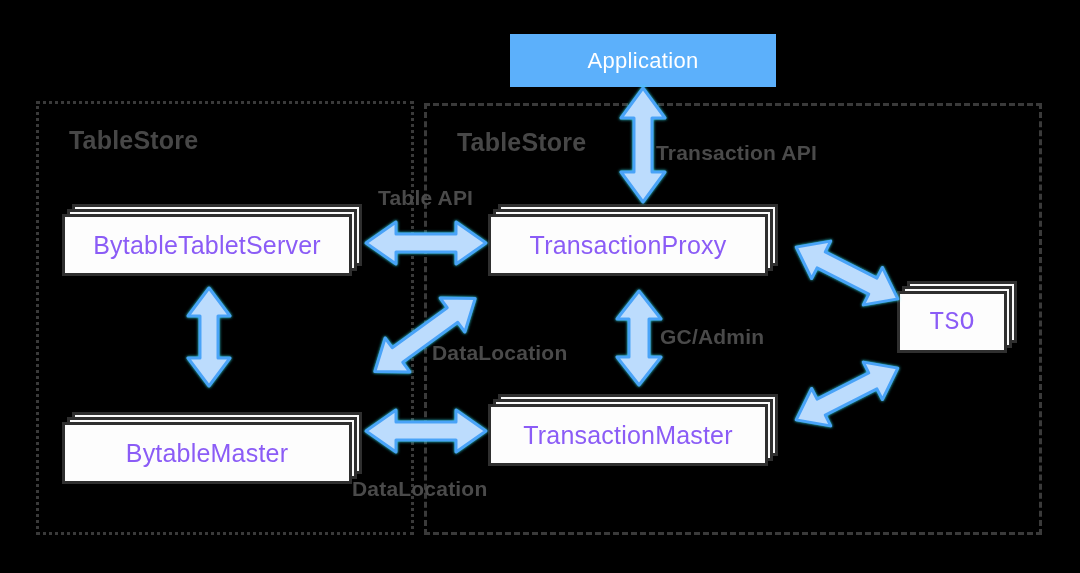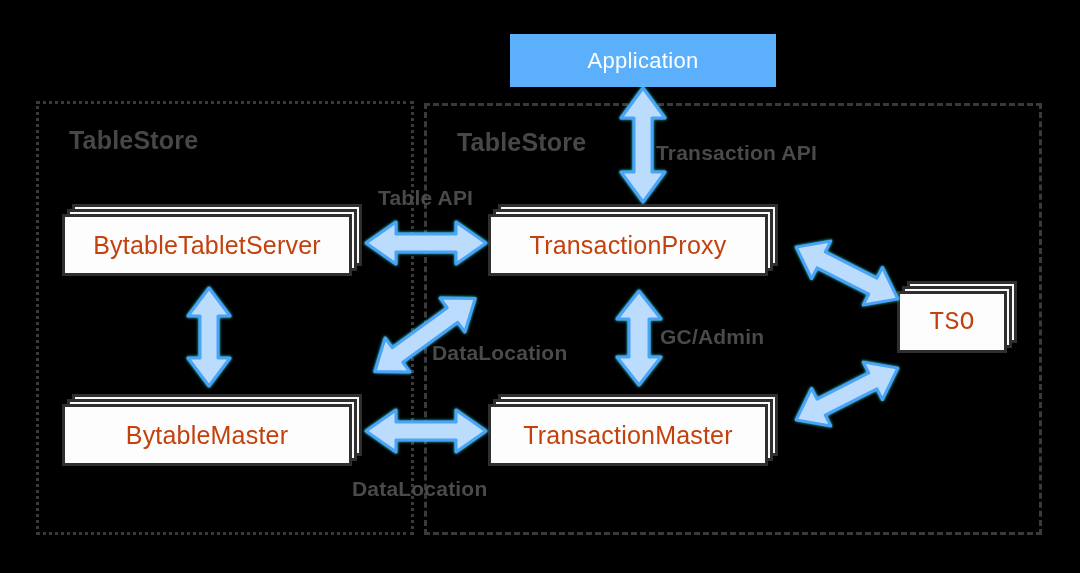--- a/index.html
+++ b/index.html
@@ -79,21 +79,21 @@
   .node .face {
     position: absolute;
     left: 0;
     top: 10px;
     box-sizing: border-box;
     background: #fdfdfd;
     border: 3px solid #2f2f2f;
     display: flex;
     align-items: center;
     justify-content: center;
-    color: #c2410c;
+    color: #8b5cf6;
     font-size: 25px;
     letter-spacing: 0.2px;
     white-space: nowrap;
   }
 
   
   #arrows {
     position: absolute;
     left: 0;
     top: 0;
@@ -130,21 +130,21 @@
   </div>
 
   <div class="node" style="left:62px; top:204px; width:300px; height:72px;">
     <div class="layer l3" style="width:290px; height:62px;"></div>
     <div class="layer l2" style="width:290px; height:62px;"></div>
     <div class="face" style="width:290px; height:62px;">
       <span>BytableTabletServer</span>
     </div>
   </div>
 
-  <div class="node" style="left:62px; top:394px; width:300px; height:51px;">
+  <div class="node" style="left:62px; top:412px; width:300px; height:51px;">
     <div class="layer l3" style="width:290px; height:62px;"></div>
     <div class="layer l2" style="width:290px; height:62px;"></div>
     <div class="face" style="width:290px; height:62px;">
       <span>BytableMaster</span>
     </div>
   </div>
 
   <div class="node" style="left:488px; top:204px; width:290px; height:72px;padding-left:26px;">
     <div class="layer l3" style="width:280px; height:62px;"></div>
     <div class="layer l2" style="width:280px; height:62px;"></div>

